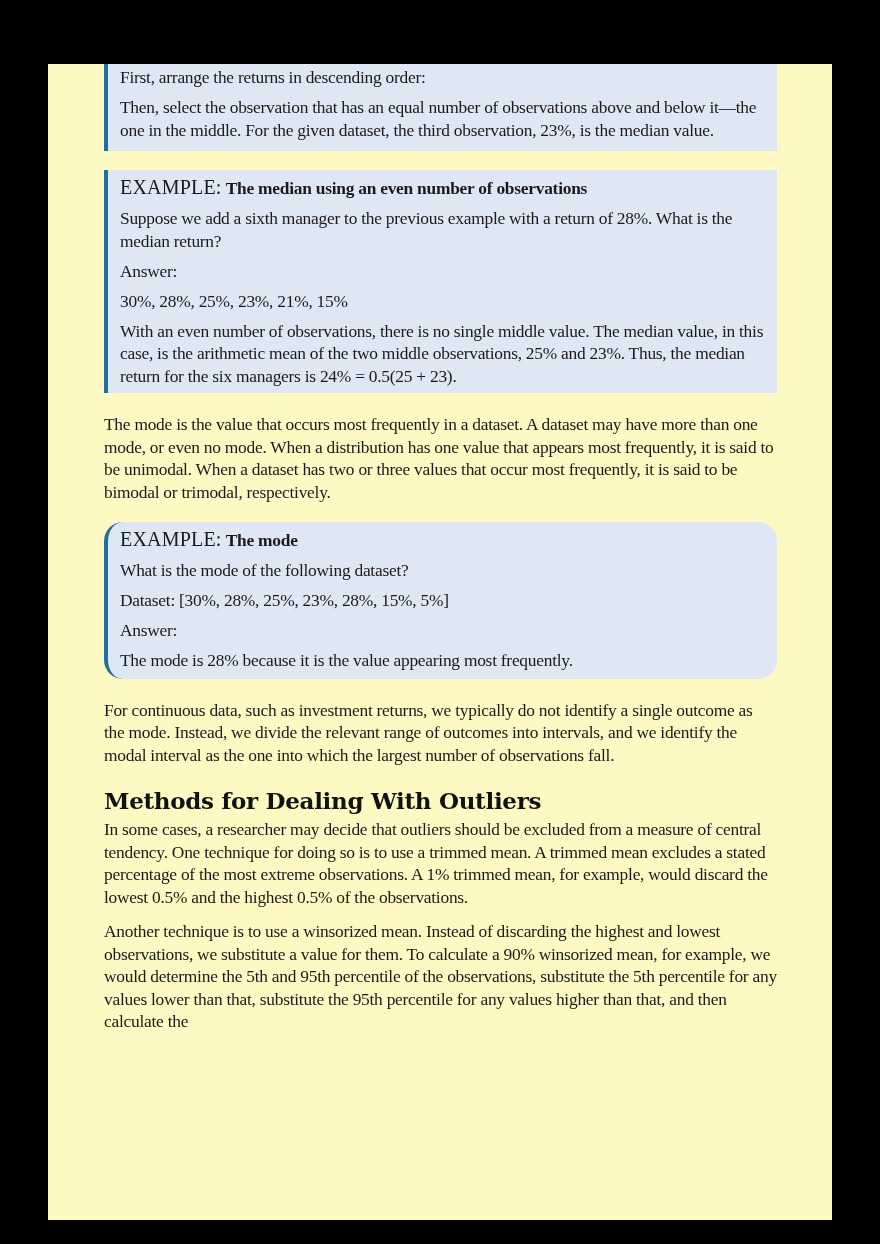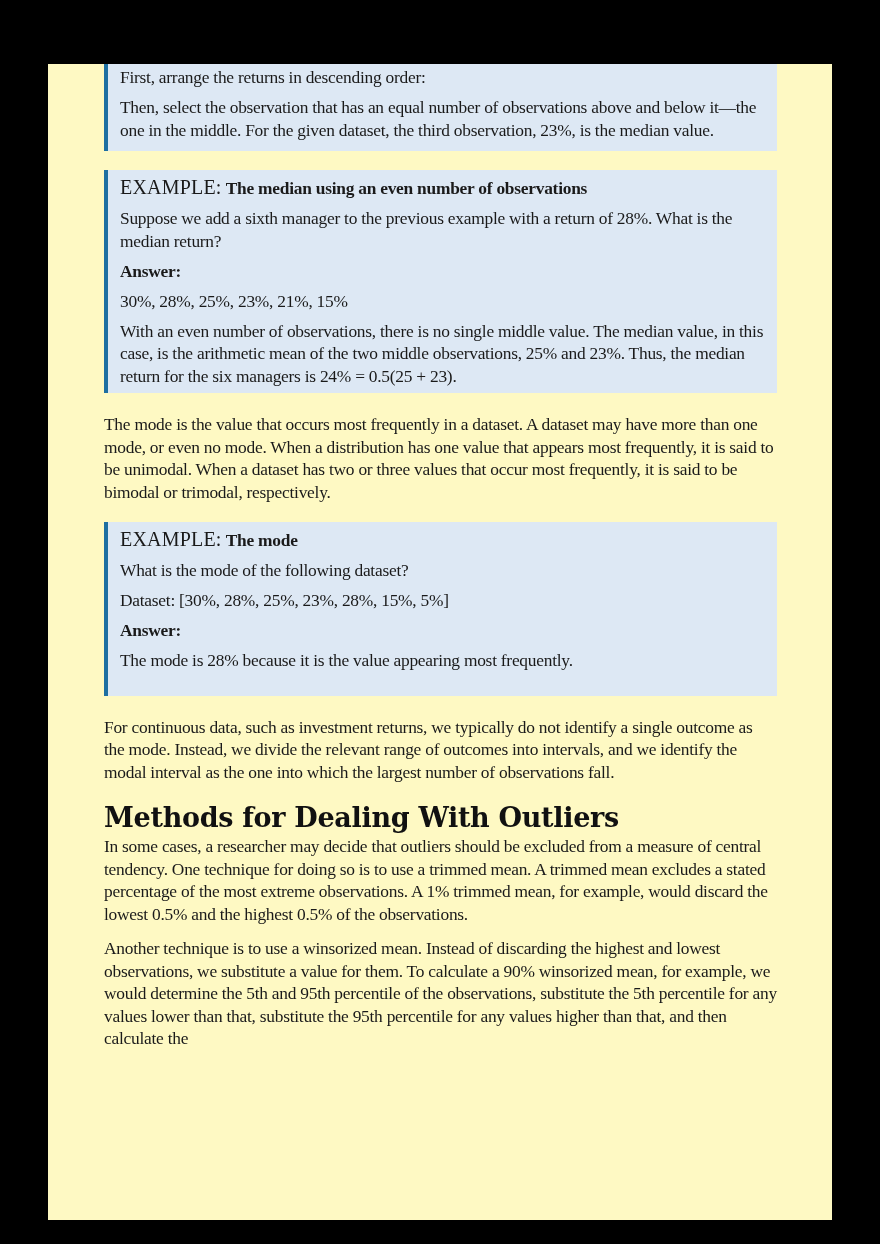--- a/index.html
+++ b/index.html
@@ -52,41 +52,42 @@
       padding-bottom: 10px;
     }
     .box-2 {
       margin-top: 19px;
       padding-top: 6px;
       padding-bottom: 6px;
     }
     .box-3 {
       margin-top: 19px;
       padding-top: 6px;
-      padding-bottom: 24px;
+      padding-bottom: 7px;
+      border-radius: 19px;
     }
     .ex-label {
       font-variant: small-caps;
       font-size: 20px;
       letter-spacing: 0.2px;
     }
     .ex-title {
       font-weight: bold;
     }
     .answer-label {
-      font-weight: bold;
+      font-weight: normal;
     }
     .para-after-box {
       margin-top: 20px !important;
     }
     b { font-weight: normal; }
     h2 {
       margin: 20px 0 2px 0;
       font-family: "DejaVu Serif", "Liberation Serif", serif;
-      font-size: 27px;
+      font-size: 23px;
       line-height: 30px;
       font-weight: bold;
       letter-spacing: -0.3px;
       color: #111;
     }
     .para-tight { margin-top: 0 !important; }
     .para-gap { margin-top: 12px !important; }
   </style>
 </head>
 <body>

